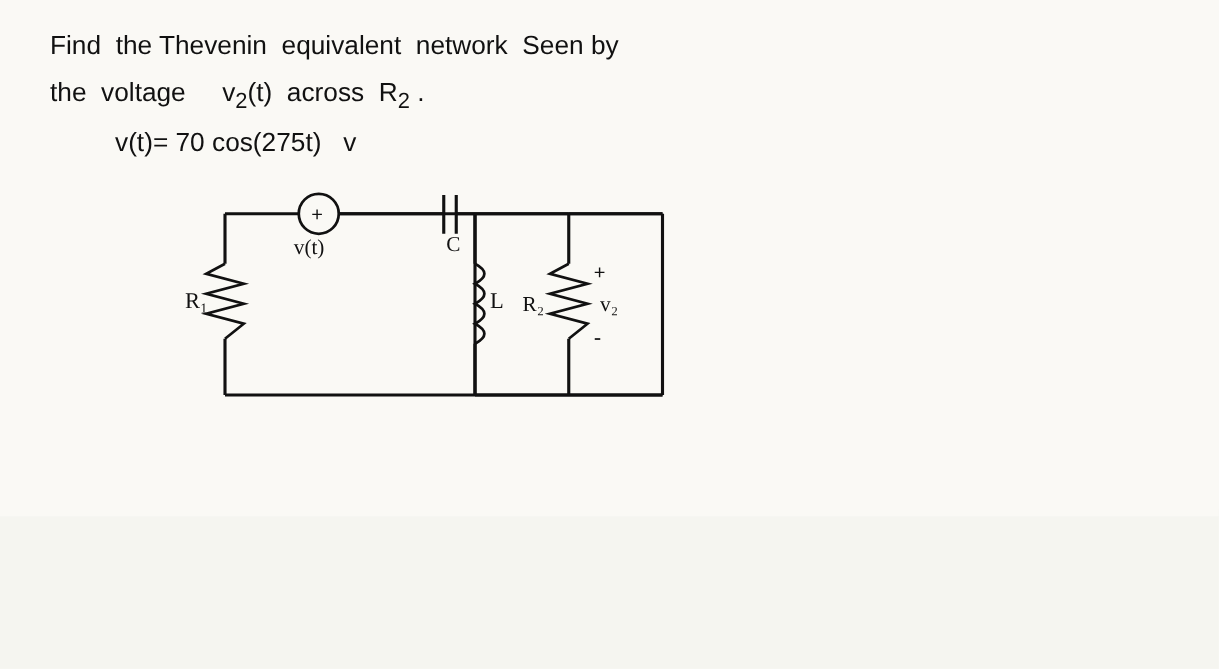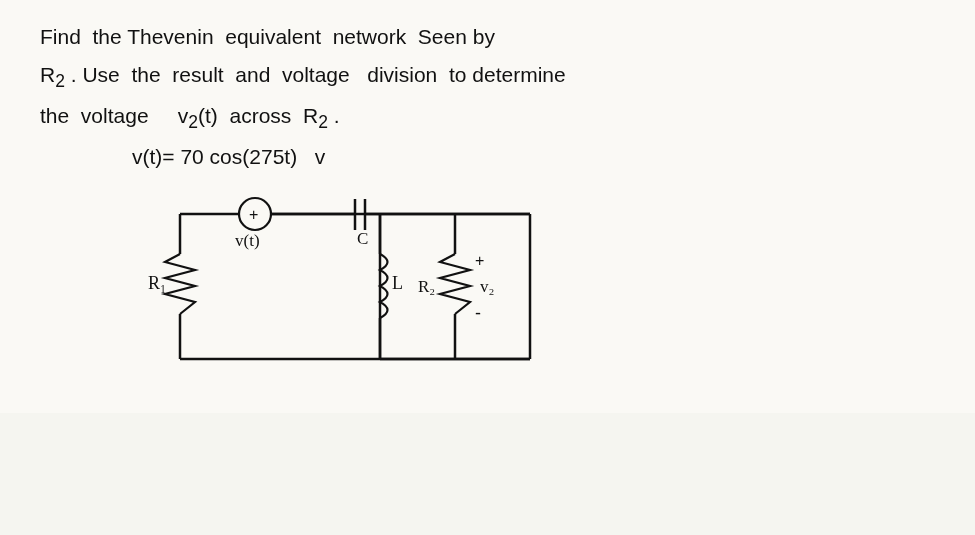--- a/index.html
+++ b/index.html
@@ -47,23 +47,22 @@
       left: 0;
     }
   </style>
 </head>
 <body>
 
 <div class="page">
 
   <div class="text-content">
     <span class="line handwritten">Find &nbsp;the Thevenin &nbsp;equivalent &nbsp;network &nbsp;Seen by</span>
-    <span class="line handwritten">R<sub>2</sub> . Use &nbsp;the &nbsp;result &nbsp;and &nbsp;voltage &nbsp;&nbsp;division &nbsp;to determine</span>
     <span class="line handwritten">the &nbsp;voltage &nbsp;&nbsp;&nbsp; v<sub>2</sub>(t) &nbsp;across &nbsp;R<sub>2</sub> .</span>
-    <span class="line handwritten" style="margin-left:92px;">v(t)= 70 cos(275t) &nbsp;&nbsp;v</span>
+    <span class="line handwritten" style="margin-left:52px;">v(t)= 70 cos(275t) &nbsp;&nbsp;v</span>
   </div>
 
   <div class="circuit-area">
     <svg class="circuit" width="500" height="210" viewBox="0 0 500 210">
 
       <line x1="80" y1="30" x2="430" y2="30" stroke="#111" stroke-width="2.5"></line>
 
       <line x1="80" y1="175" x2="430" y2="175" stroke="#111" stroke-width="2.5"></line>
 
       <line x1="80" y1="30" x2="80" y2="70" stroke="#111" stroke-width="2.5"></line>

